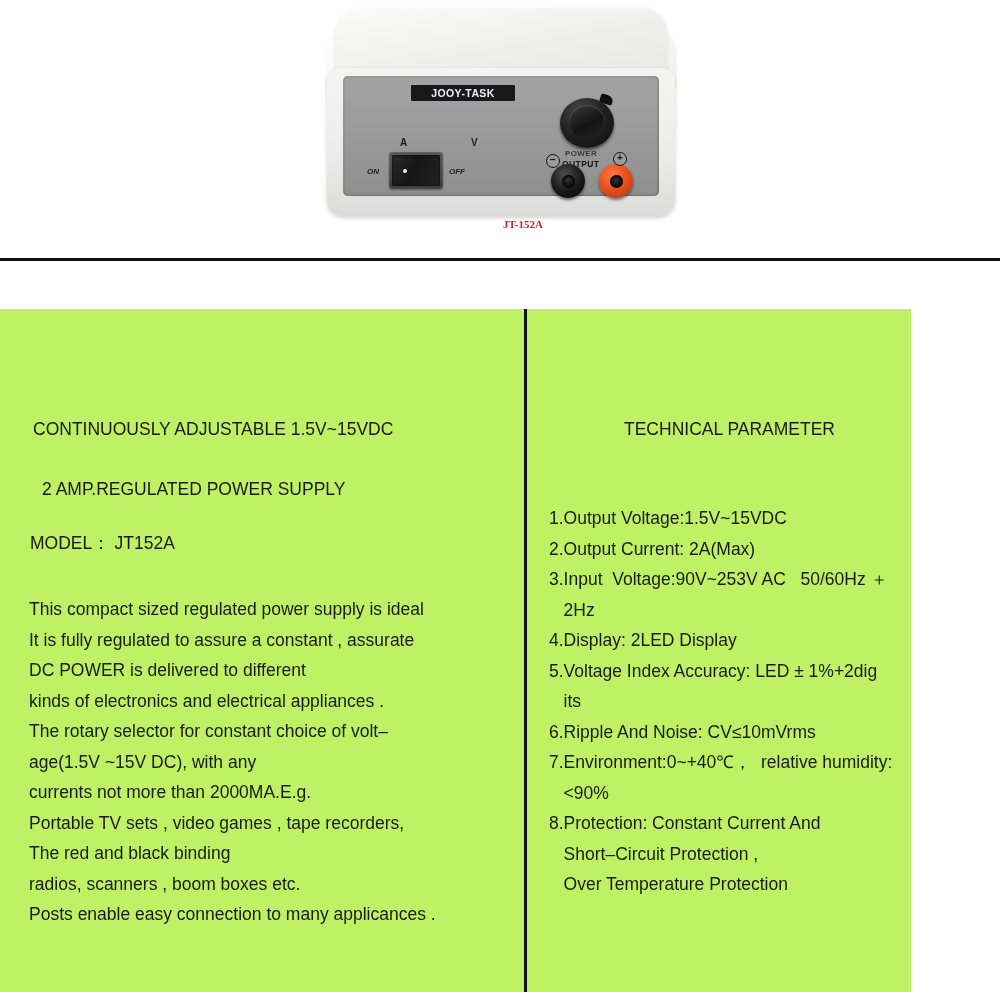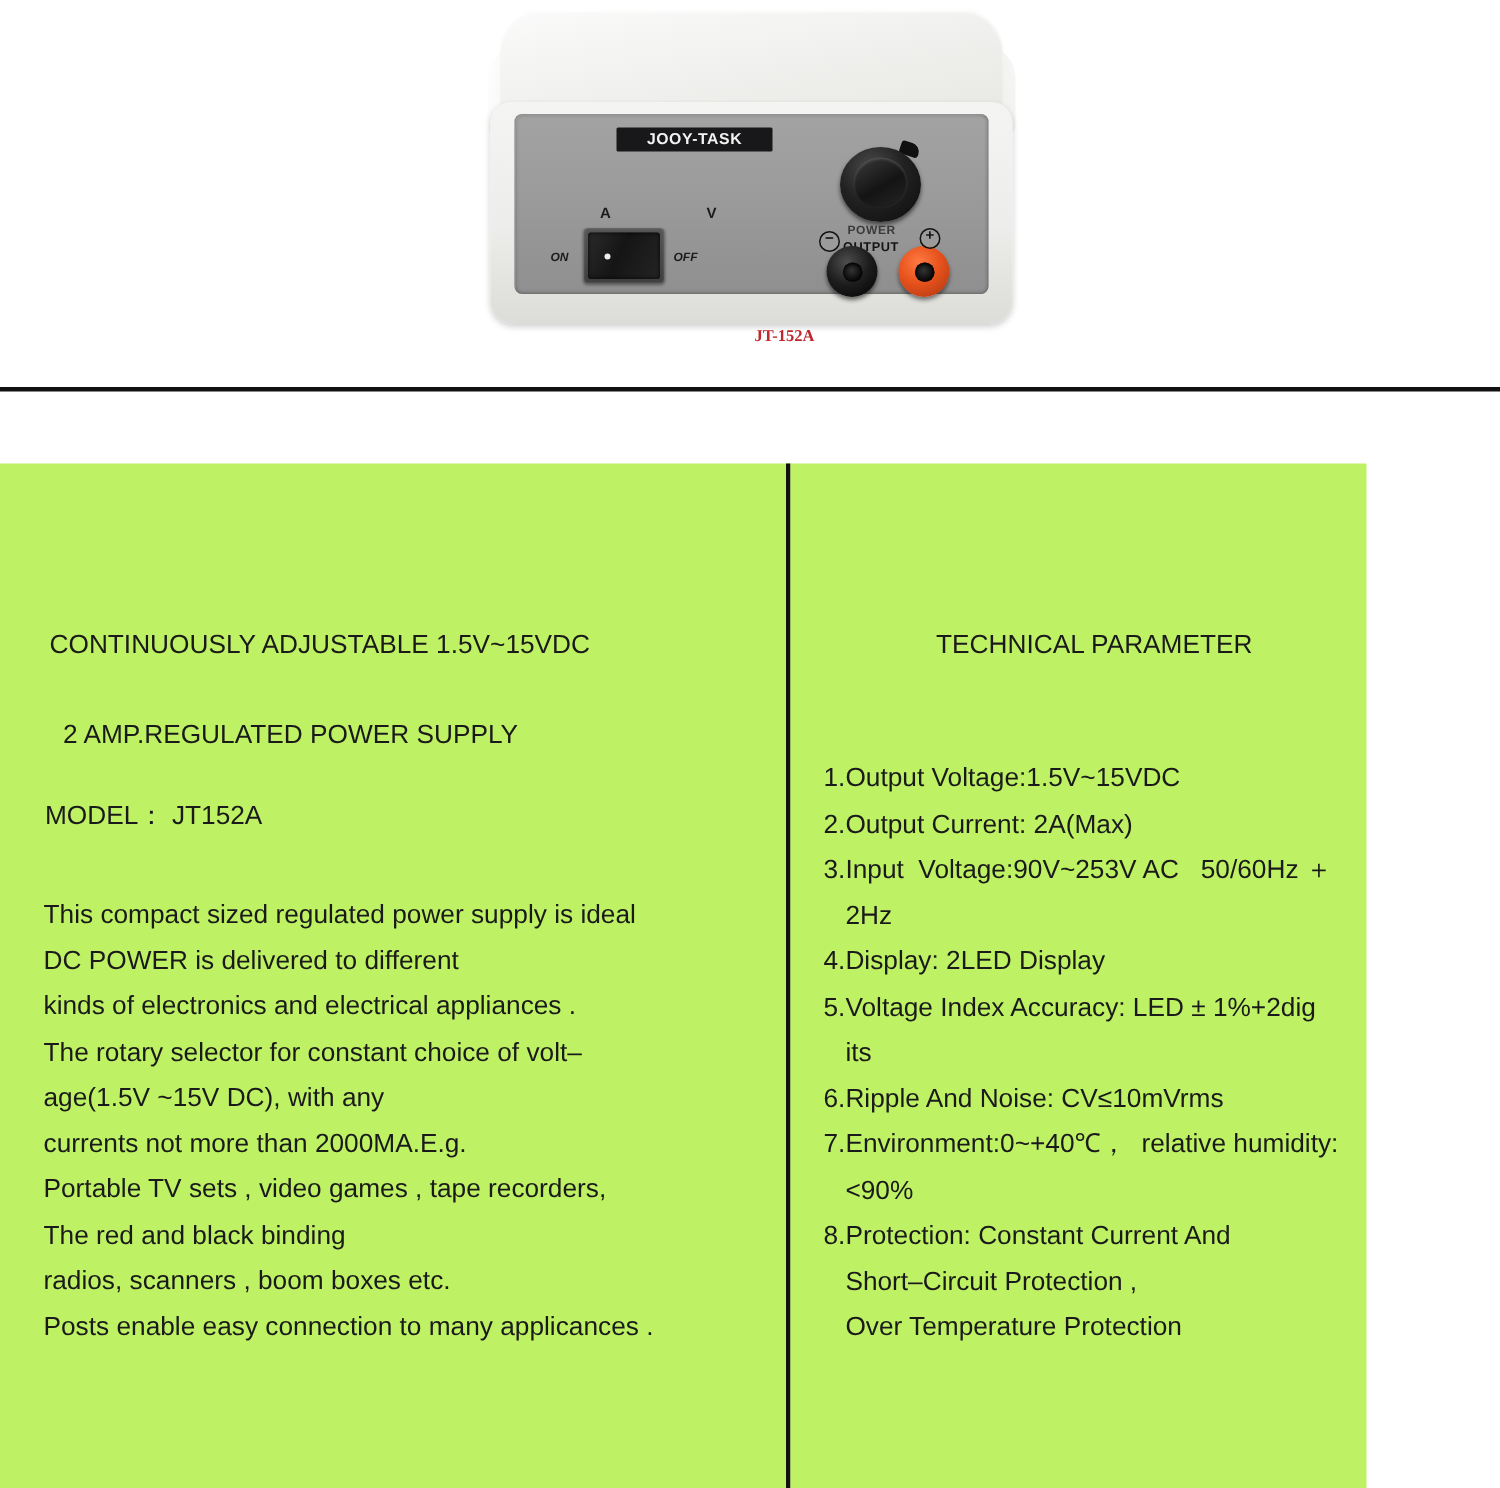--- a/index.html
+++ b/index.html
@@ -388,20 +388,21 @@
 
 <div id="pages">
 
   <div class="page" id="page-left">
     <div class="doc-title l-title1">CONTINUOUSLY ADJUSTABLE 1.5V~15VDC</div>
     <div class="doc-title l-title2">2 AMP.REGULATED POWER SUPPLY</div>
     <div class="doc-title l-model">MODEL： JT152A</div>
 
     <div class="body-block">
       <div class="body-line">This compact sized regulated power supply is ideal</div>
+      <div class="body-line">It is fully regulated to assure a constant , assurate</div>
       <div class="body-line">DC POWER is delivered to different</div>
       <div class="body-line">kinds of electronics and electrical appliances .</div>
       <div class="body-line">The rotary selector for constant choice of volt–</div>
       <div class="body-line">age(1.5V ~15V DC), with any</div>
       <div class="body-line">currents not more than 2000MA.E.g.</div>
       <div class="body-line">Portable TV sets , video games , tape recorders,</div>
       <div class="body-line">The red and black binding</div>
       <div class="body-line">radios, scanners , boom boxes etc.</div>
       <div class="body-line">Posts enable easy connection to many applicances .</div>
     </div>

